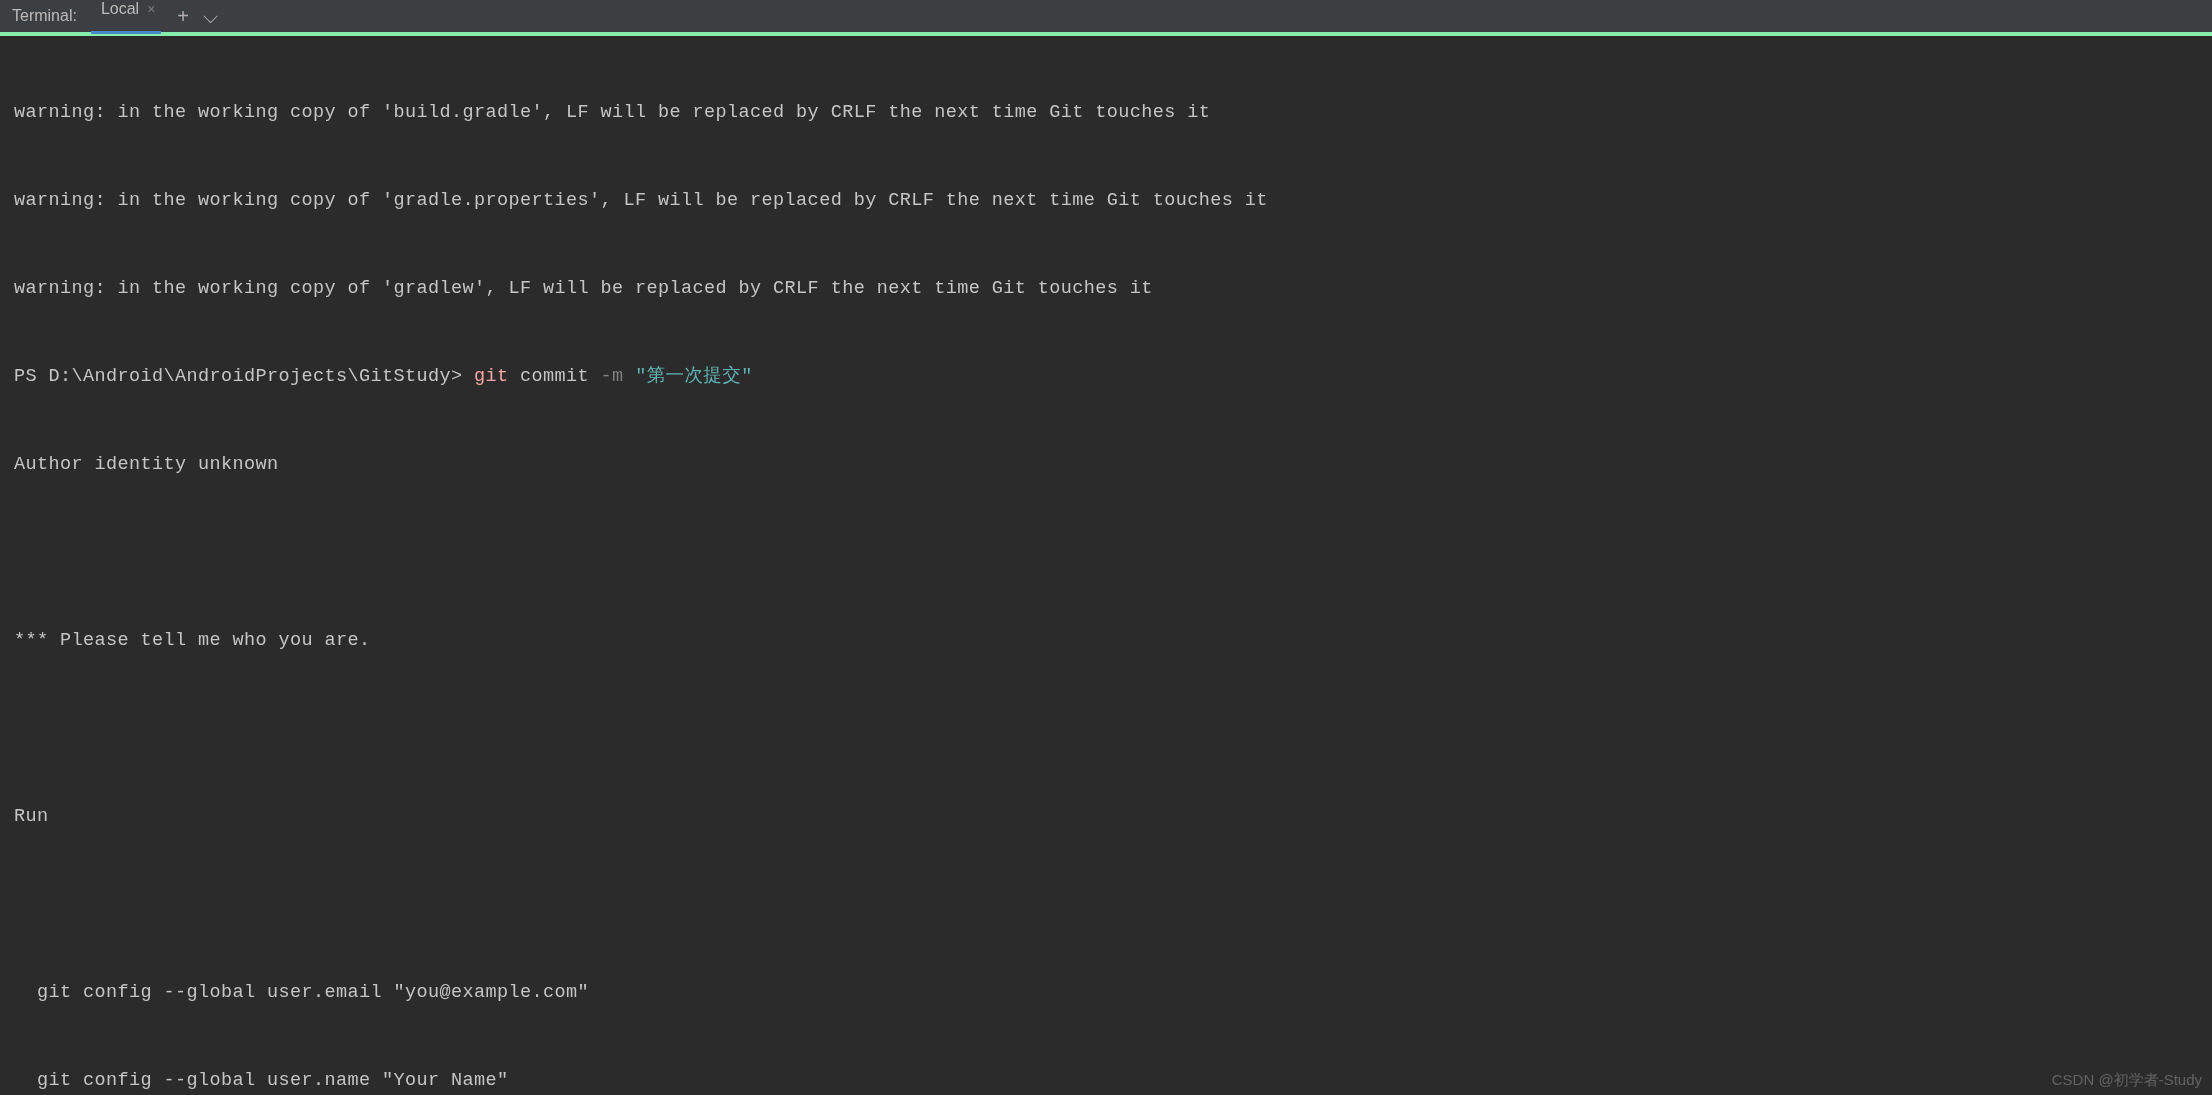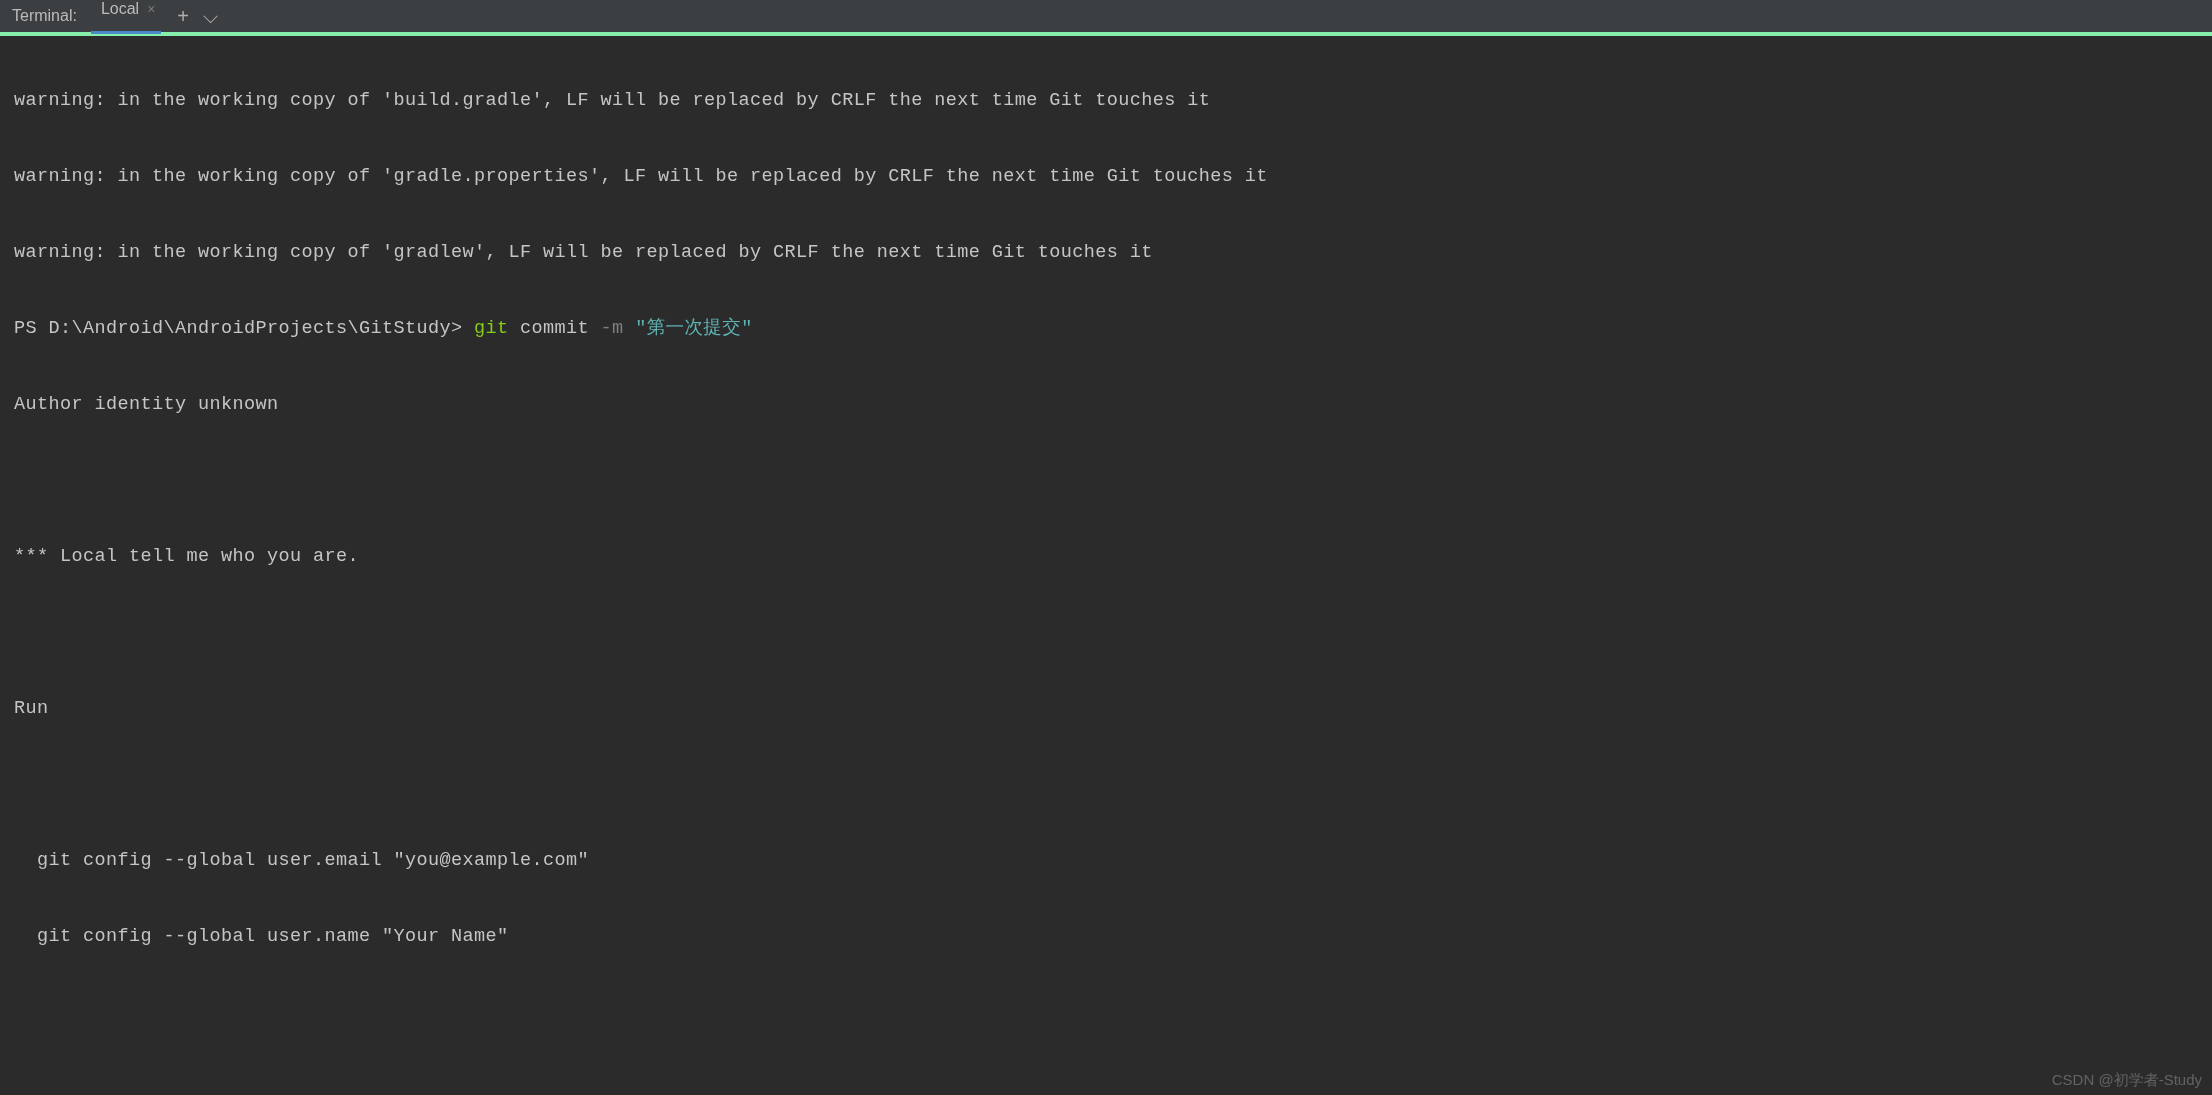--- a/index.html
+++ b/index.html
@@ -72,24 +72,25 @@
     .terminal-body {
       padding: 8px 10px 0 14px;
       line-height: 38px;
       white-space: pre;
       font-family: "Consolas", "Courier New", monospace;
       letter-spacing: 0.4px;
     }
 
     .line {
       white-space: pre-wrap;
+      margin-top: 12px;
     }
 
     .prompt-default { color: #c5c5c5; }
-    .cmd-yellow { color: #84cc16; }
+    .cmd-yellow { color: #fca5a5; }
     .cmd-white  { color: #c5c5c5; }
     .cmd-gray   { color: #808080; }
     .cmd-teal   { color: #5fb3b3; }
 
     .watermark {
       position: absolute;
       right: 10px;
       bottom: 5px;
       font-family: "Microsoft YaHei", Arial, sans-serif;
       font-size: 15px;
@@ -111,21 +112,21 @@
   </div>
 </div>
 
 <div class="terminal-body">
 <div class="line prompt-default">warning: in the working copy of 'build.gradle', LF will be replaced by CRLF the next time Git touches it</div>
 <div class="line prompt-default">warning: in the working copy of 'gradle.properties', LF will be replaced by CRLF the next time Git touches it</div>
 <div class="line prompt-default">warning: in the working copy of 'gradlew', LF will be replaced by CRLF the next time Git touches it</div>
 <div class="line"><span class="prompt-default">PS D:\Android\AndroidProjects\GitStudy&gt; </span><span class="cmd-yellow">git</span><span class="cmd-white"> commit </span><span class="cmd-gray">-m </span><span class="cmd-teal">"第一次提交"</span></div>
 <div class="line prompt-default">Author identity unknown</div>
 <div class="line prompt-default"> </div>
-<div class="line prompt-default">*** Local tell me who you are.</div>
+<div class="line prompt-default">*** Please tell me who you are.</div>
 <div class="line prompt-default"> </div>
 <div class="line prompt-default">Run</div>
 <div class="line prompt-default"> </div>
 <div class="line prompt-default">  git config --global user.email "you@example.com"</div>
 <div class="line prompt-default">  git config --global user.name "Your Name"</div>
 <div class="line prompt-default"> </div>
 
 
 
 

